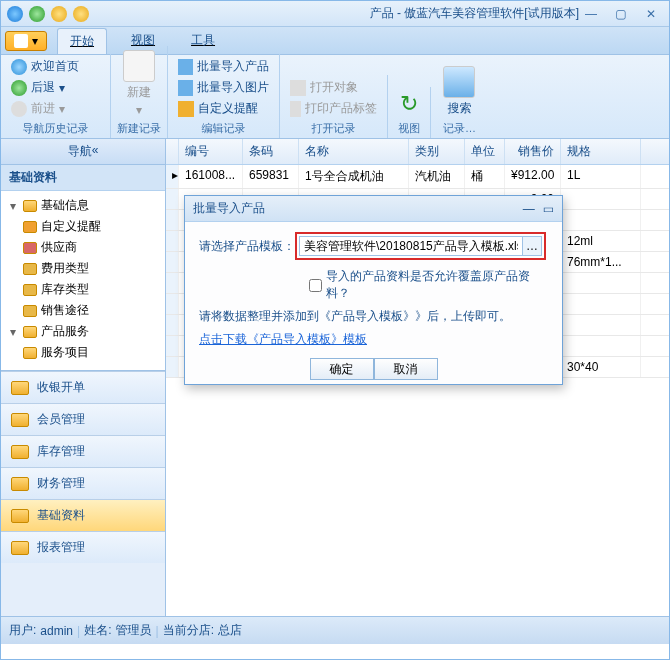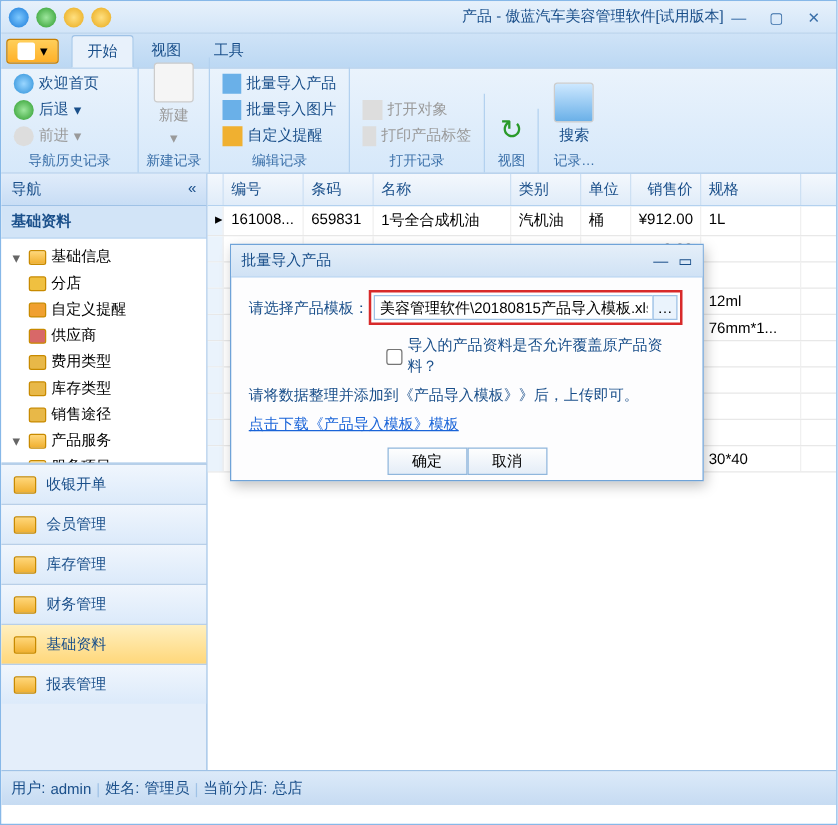--- a/index.html
+++ b/index.html
@@ -5,36 +5,36 @@
 * { margin:0; padding:0; box-sizing:border-box; font-family:"Microsoft YaHei",SimSun,sans-serif; font-size:12px; }
 body { width:670px; height:660px; background:#fff; border:1px solid #87b8e8; position:relative; overflow:hidden; }
 .titlebar { height:26px; background:linear-gradient(#e7f1fb,#d2e5f8); display:flex; align-items:center; padding:0 6px; border-bottom:1px solid #a8c8e8; }
 .tb-left { display:flex; gap:6px; align-items:center; }
 .tb-ico { width:16px; height:16px; border-radius:8px; display:inline-block; }
 .tb-title { flex:1; text-align:right; color:#1a4f8a; }
 .tb-btns { display:flex; gap:6px; }
 .tb-btn { width:24px; height:16px; display:flex; align-items:center; justify-content:center; color:#3a6fa8; cursor:pointer; }
 .qat { height:28px; background:linear-gradient(#cfe3f7,#bcd8f3); display:flex; align-items:center; padding:0 4px; border-bottom:1px solid #9fc2e6; }
 .qat-btn { background:linear-gradient(#ffcf5a,#ffb028); border:1px solid #c77f00; border-radius:3px; padding:2px 8px; display:flex; align-items:center; gap:4px; cursor:pointer; }
-.tabs { display:flex; gap:2px; margin-left:10px; }
+.tabs { display:flex; gap:12px; margin-left:10px;text-decoration:underline; }
 .tab { padding:4px 12px; color:#1a4f8a; cursor:pointer; border-top-left-radius:3px; border-top-right-radius:3px; }
 .tab.active { background:#e8f1fb; border:1px solid #9fc2e6; border-bottom:none; }
 .ribbon { height:84px; background:linear-gradient(#eaf3fc,#d6e8fa); border-bottom:1px solid #9fc2e6; display:flex;align-items:flex-end; }
 .ribgroup { border-right:1px solid #b3d1ef; padding:2px 6px; display:flex; flex-direction:column; justify-content:space-between; }
 .ribgroup-body { display:flex; align-items:flex-start; gap:6px; }
 .ribgroup-title { text-align:center; color:#3a6fa8; font-size:11px; padding-top:2px; }
 .rib-item { display:flex; align-items:center; gap:4px; padding:2px 4px; cursor:pointer; color:#1a4f8a; white-space:nowrap; }
 .rib-item.disabled { color:#9a9a9a; }
 .rib-vert { display:flex; flex-direction:column; align-items:center; gap:2px; padding:2px 6px; cursor:pointer; color:#1a4f8a; }
 .rib-vert.disabled { color:#9a9a9a; }
 .rib-ico { width:32px; height:32px; background:#f5f5f5; border:1px solid #ccc; border-radius:3px; }
 .rib-ico16 { width:16px; height:16px; display:inline-block; }
 .content { display:flex; height:477px; }
 .sidebar { width:165px; background:#e4eefa; border-right:1px solid #9fc2e6; display:flex; flex-direction:column; }
-.side-title { background:linear-gradient(#e0ecfa,#c8ddf5); padding:4px 8px; color:#1a4f8a; border-bottom:1px solid #9fc2e6; display:flex; justify-content:space-between; }
+.side-title { background:linear-gradient(#e0ecfa,#c8ddf5); padding:4px 8px; color:#1a4f8a; border-bottom:1px solid #9fc2e6; display:flex; justify-content:center; }
 .side-header { background:#d2e4f7; padding:4px 8px; color:#1a4f8a; font-weight:bold; border-bottom:1px solid #b3d1ef; }
 .tree { padding:4px 2px; background:#fff; height:180px; overflow:hidden; border-bottom:1px solid #9fc2e6; }
 .tree-item { display:flex; align-items:center; gap:4px; padding:2px 4px; cursor:pointer; white-space:nowrap; }
 .tree-exp { width:12px; text-align:center; color:#666; }
 .tree-ico { width:14px; height:12px; background:linear-gradient(#ffd77a,#f0b030); border:1px solid #c88a00; border-radius:2px; display:inline-block; }
 .tree-ico.alt { background:#f5d060; }
 .outlook { flex:1; display:flex; flex-direction:column; }
 .out-item { border-top:1px solid #b8cfe8; padding:7px 10px; display:flex; align-items:center; gap:8px; cursor:pointer; background:linear-gradient(#f0f6fd,#dceafa); color:#1a4f8a; }
 .out-item.active { background:linear-gradient(#fff0c0,#ffd77a); }
 .out-ico { width:18px; height:14px; background:linear-gradient(#ffd77a,#f0b030); border:1px solid #c88a00; border-radius:2px; }
@@ -168,24 +168,20 @@
         <span>«</span>
       </div>
     <div class="side-header">基础资料</div>
     <div class="tree">
       <div class="tree-item">
           <span class="tree-exp">▾</span>
           <span class="tree-ico"></span>
           <span>基础信息</span>
         </div>
       <div class="tree-item" style="padding-left:20px">
-          <span class="tree-ico alt" style="background:#f0c040"></span>
-          <span>分店</span>
-        </div>
-      <div class="tree-item" style="padding-left:20px">
           <span class="tree-ico alt" style="background:#f0a030"></span>
           <span>自定义提醒</span>
         </div>
       <div class="tree-item" style="padding-left:20px">
           <span class="tree-ico alt" style="background:#d86868"></span>
           <span>供应商</span>
         </div>
       <div class="tree-item" style="padding-left:20px">
           <span class="tree-ico alt" style="background:#e8b848"></span>
           <span>费用类型</span>

